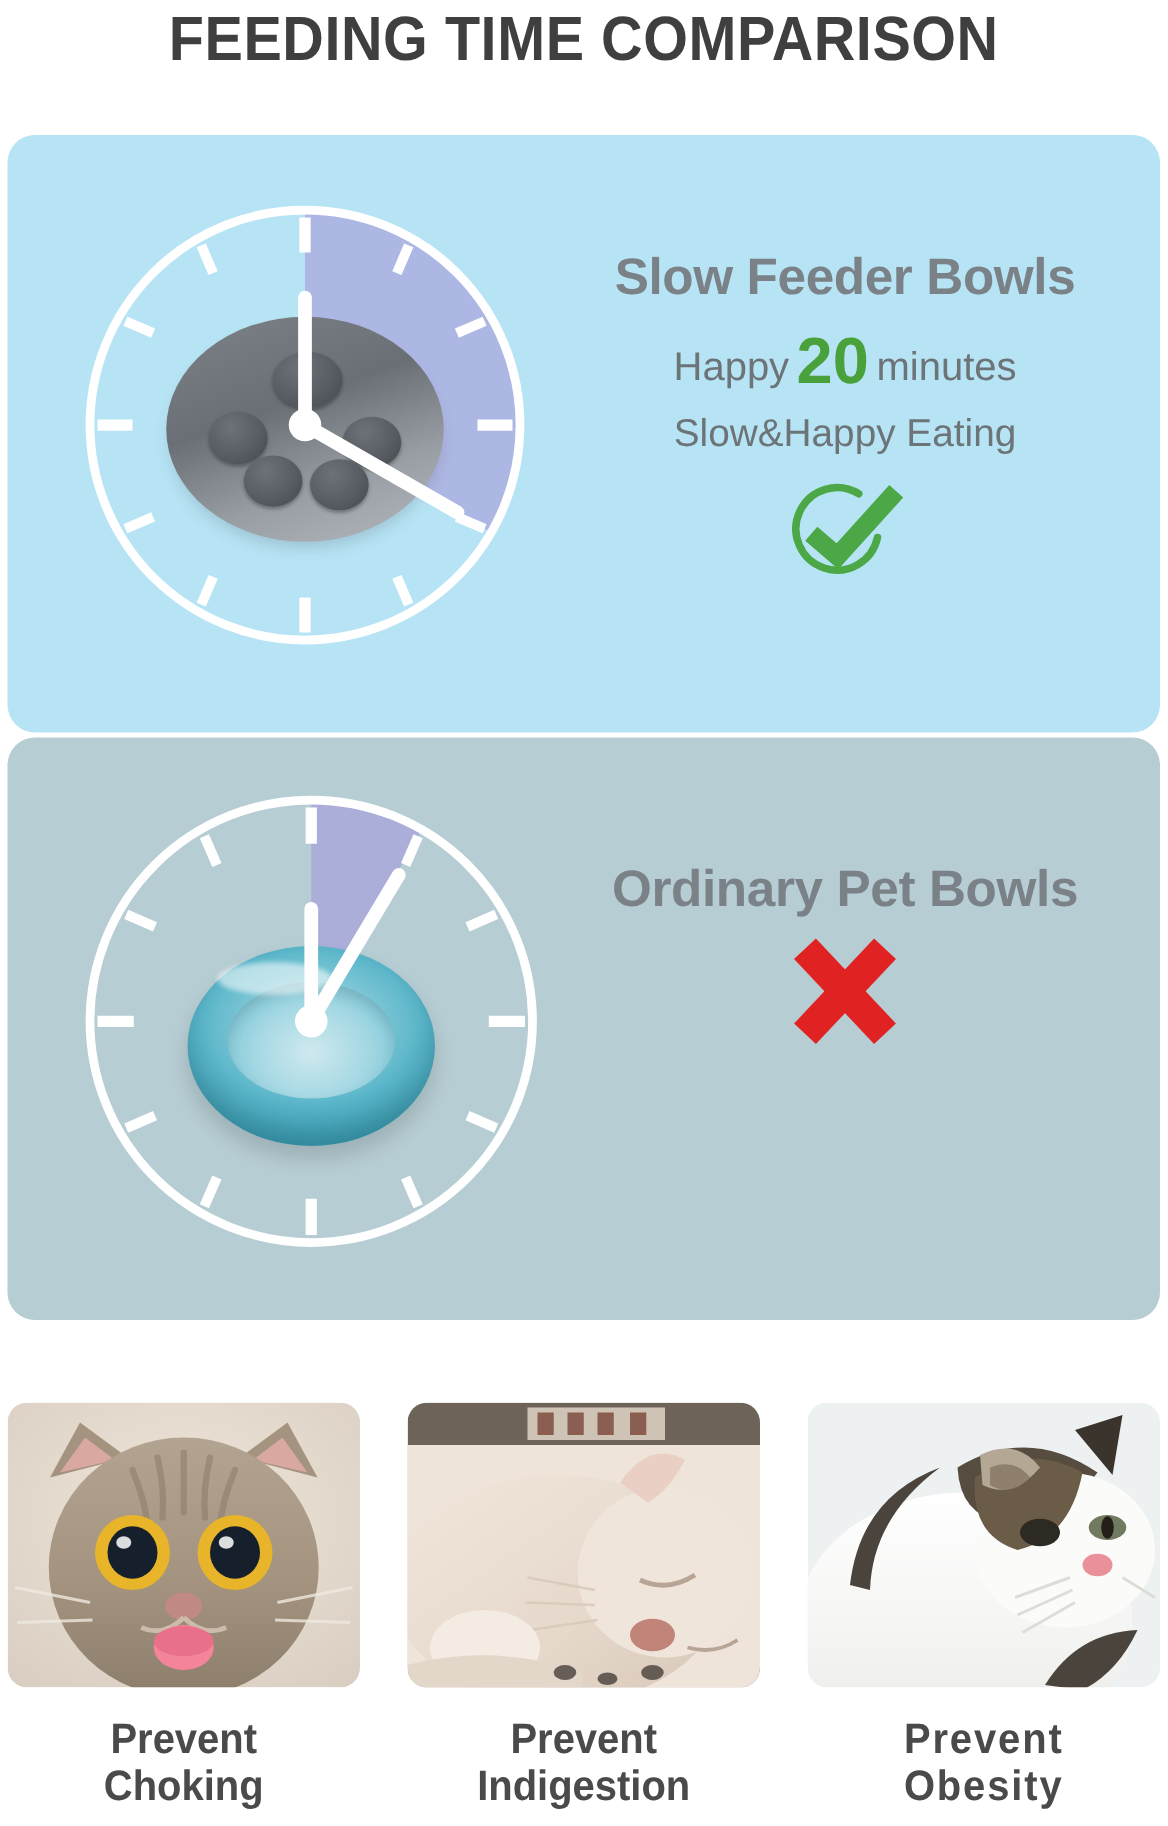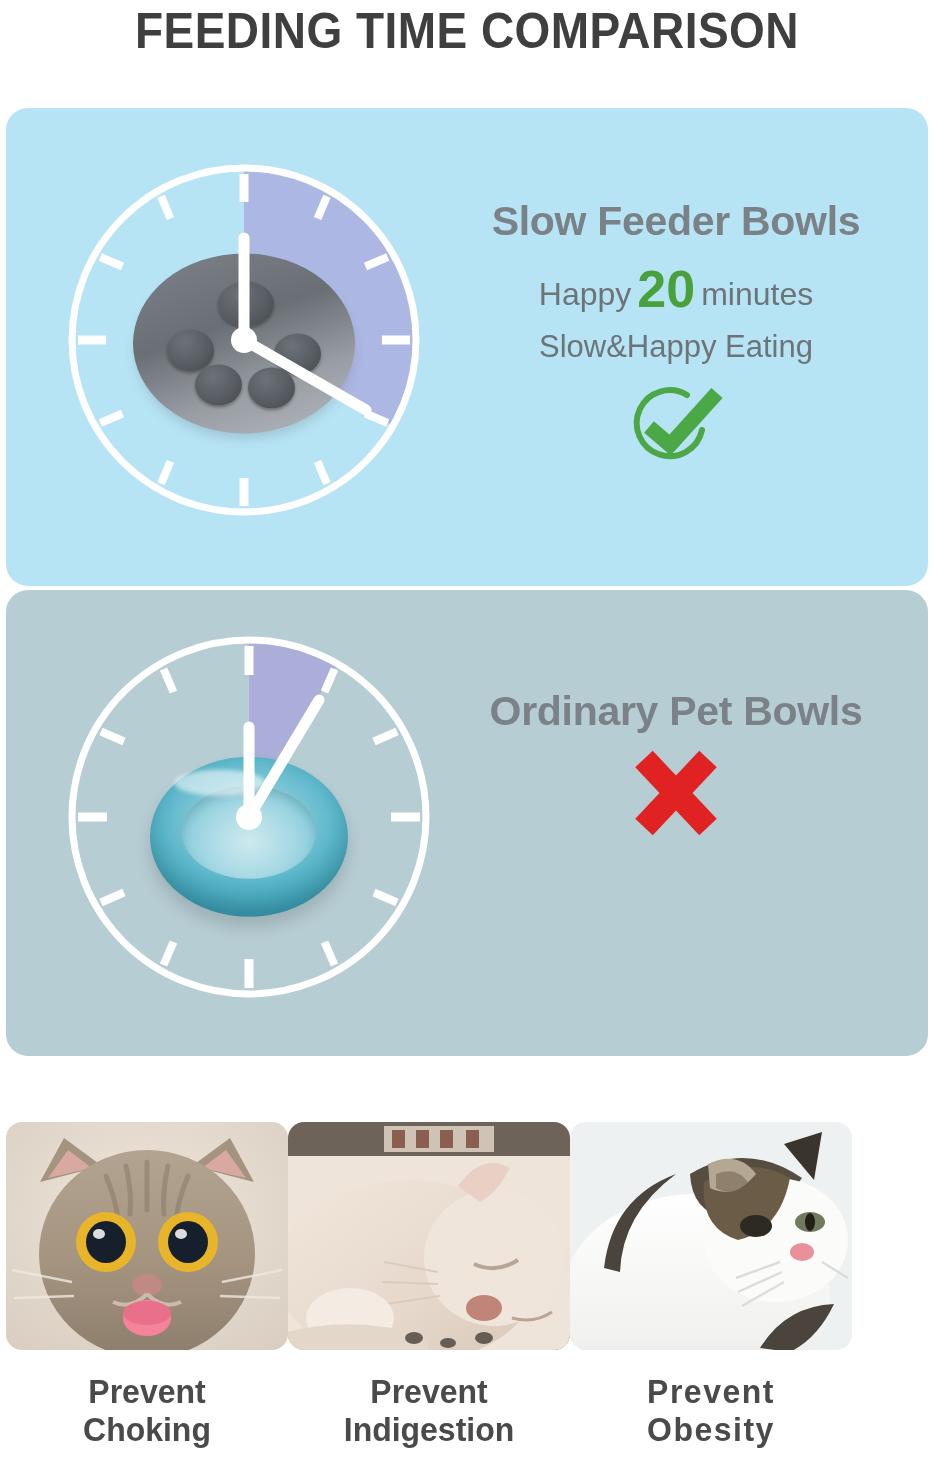--- a/index.html
+++ b/index.html
@@ -177,20 +177,21 @@
     justify-content: center;
   }
 
   
   .cards {
     position: absolute;
     left: 6px;
     top: 1122px;
     width: 922px;
     display: flex;
+    justify-content: space-between;
   }
   .card { width: 282px; }
   .photo {
     width: 282px;
     height: 228px;
     border-radius: 16px;
     overflow: hidden;
     position: relative;
   }
   .photo svg { display: block; width: 100%; height: 100%; }

